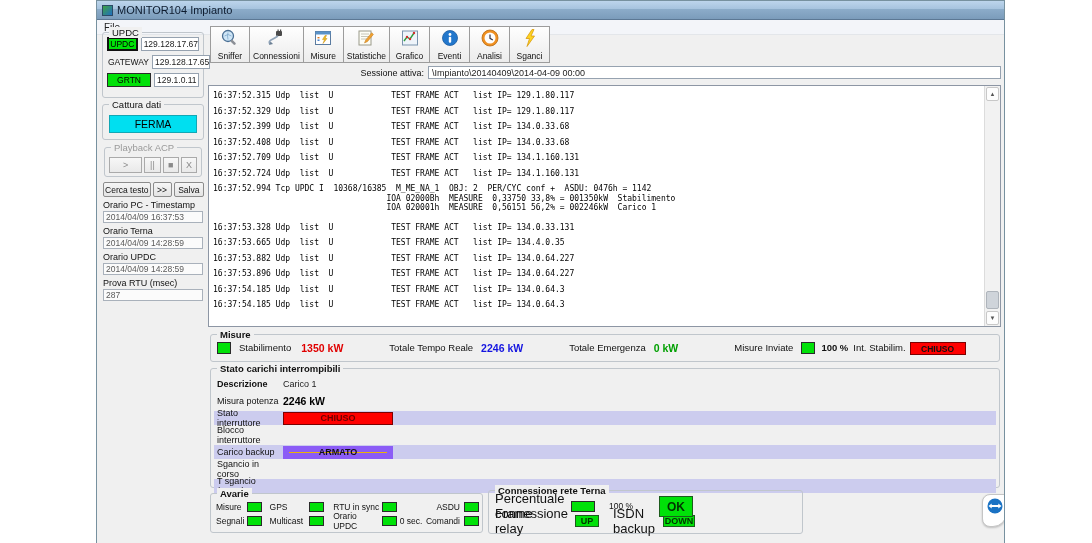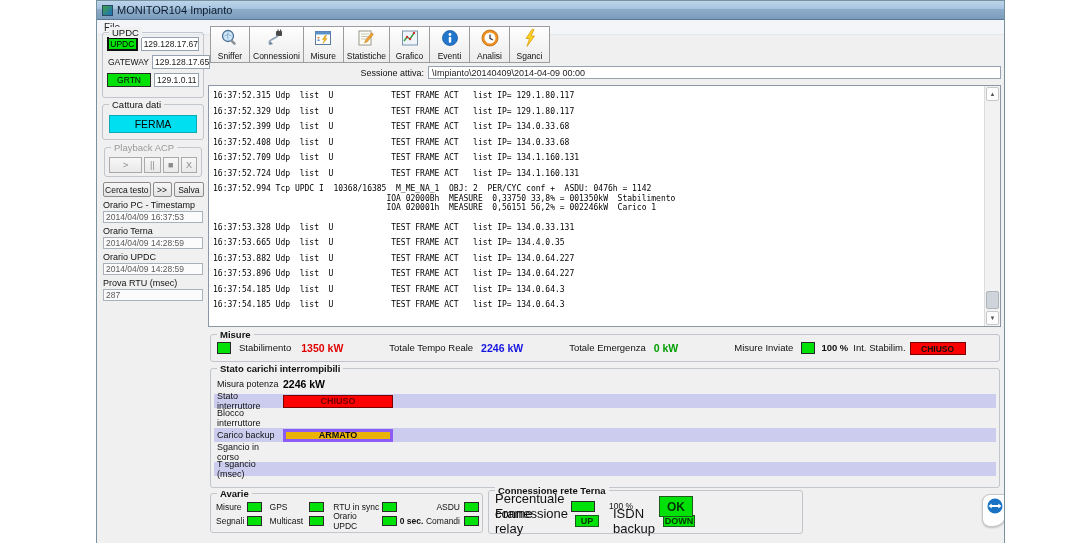--- a/index.html
+++ b/index.html
@@ -87,30 +87,30 @@
   .st-rows { position:absolute; left:3px; right:3px; top:8px; }
   .st-row { height:14px; margin-bottom:3px; display:flex; align-items:center; padding-left:3px; }
   .st-row.lav { background:#ccccee; }
   .st-label { width:66px; font-size:9px; color:#111; flex:none; }
   .st-label.bold { font-weight:bold; }
   .st-value { font-size:9px; color:#222; }
   .st-value.bold { font-size:10.5px; font-weight:bold; color:#000; }
   .badge { width:110px; height:13px; font-size:9px; font-weight:bold; color:#111;
            display:flex; align-items:center; justify-content:center; }
   .badge-red { background:#ff0000; border:1px solid #7c0000; color:#6d0000; }
-  .badge-yellow { background:#eab308; border:3px solid #8b5cf6; }
+  .badge-yellow { background:#eab308; border:6px solid #8b5cf6; }
 
   
   .g-avarie { left:113px; top:492px; width:273px; height:40px; }
   .av-rows { position:absolute; left:5px; top:7px; right:3px; }
   .av-row { display:flex; align-items:center; height:12px; margin-bottom:2px; }
   .av-label { font-size:8.5px; color:#111; }
   .led-sm { width:15px; height:10px; background:#00e108; border:1px solid #2a2a2a; flex:none; }
   .c1 { width:34px; } .c2 { width:44px; margin-left:8px; } .c3 { width:54px; margin-left:9px; }
-  .av-suffix { width:32px; font-size:8.5px; color:#111; padding-left:3px;font-weight:bold; }
+  .av-suffix { width:32px; font-size:8.5px; color:#111; padding-left:3px; }
   .c4 { width:42px; text-align:right; padding-right:4px; }
 
   
   .g-conn { left:391px; top:489px; width:315px; height:44px; }
   .cn-row { position:absolute; left:6px; display:flex; align-items:center; height:12px; }
   .cn-r1 { top:9px; } .cn-r2 { top:24px; }
   .cn-label { font-size:13px; color:#111; }
   .cn-l1 { width:76px; } .cn-l2 { width:56px; }
   .green-bar { width:24px; height:11px; background:#00e108; border:1px solid #2a2a2a; }
   .cn-pct { font-size:8.5px; margin-left:14px; color:#111; }
@@ -337,20 +337,24 @@
       <span class="m-label" style="margin-left:6px;font-weight:bold;">100 %</span>
       <span class="m-label" style="margin-left:5px;">Int. Stabilim.</span>
       <span class="chiuso-sm" style="margin-left:4px;">CHIUSO</span>
     </div>
   </div>
 
   <div class="group g-stato">
     <span class="group-title bold">Stato carichi interrompibili</span>
     <div class="st-rows">
       <div class="st-row">
+        <span class="st-label bold">Descrizione</span>
+        <span class="st-value">Carico 1</span>
+      </div>
+      <div class="st-row">
         <span class="st-label">Misura potenza</span>
         <span class="st-value bold">2246 kW</span>
       </div>
       <div class="st-row lav">
         <span class="st-label">Stato interruttore</span>
         <span class="badge badge-red">CHIUSO</span>
       </div>
       <div class="st-row">
         <span class="st-label">Blocco interruttore</span>
       </div>

